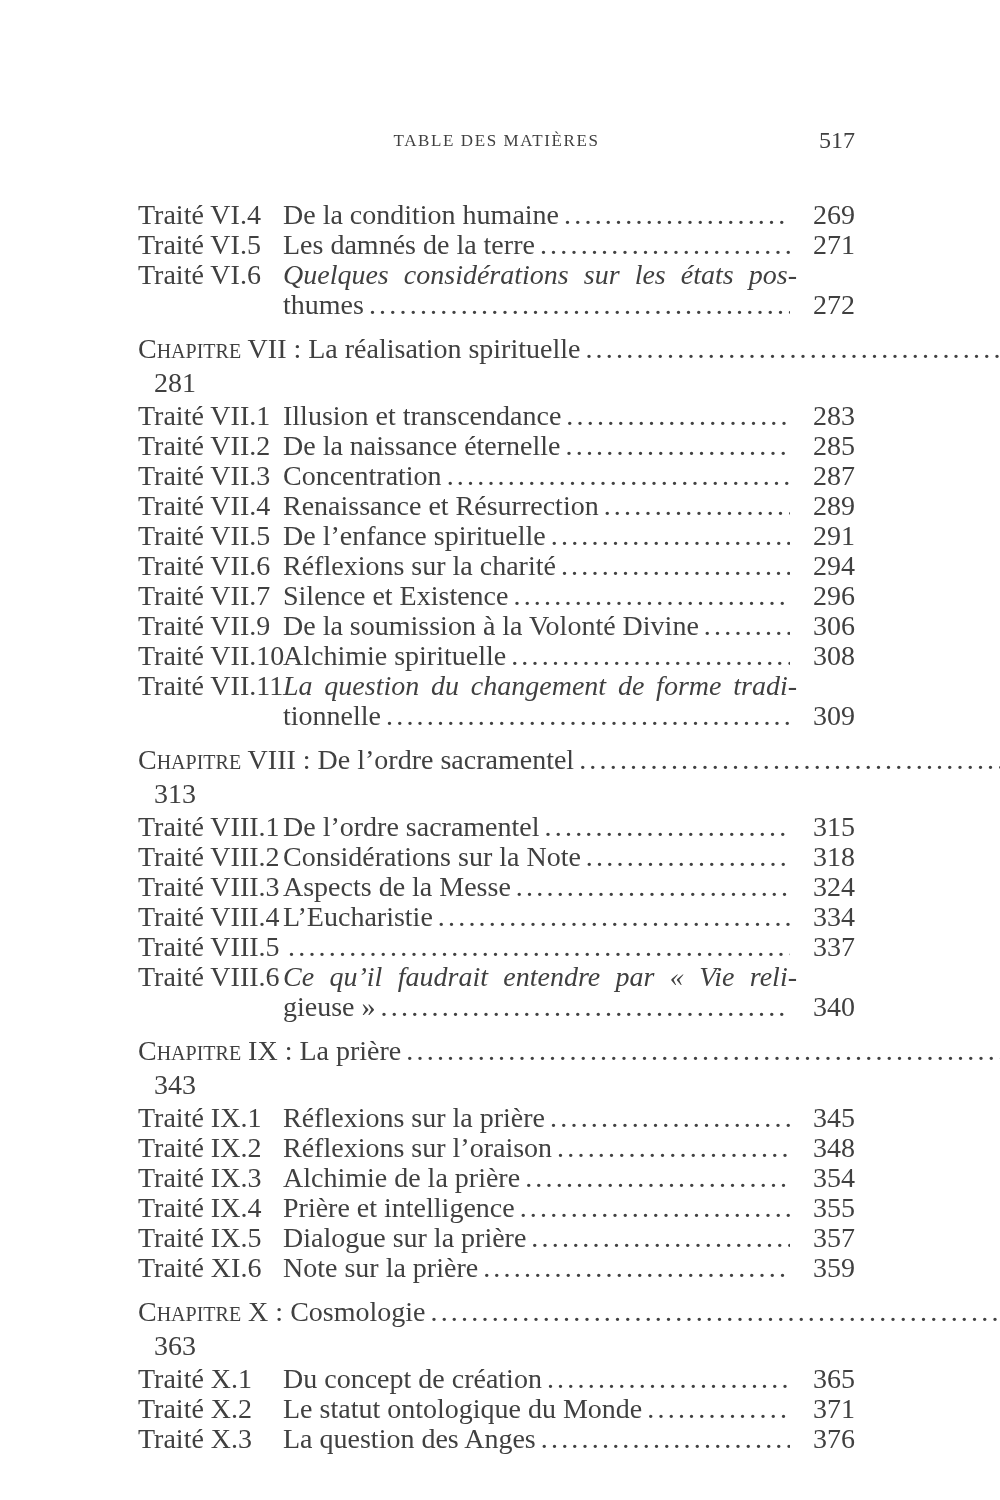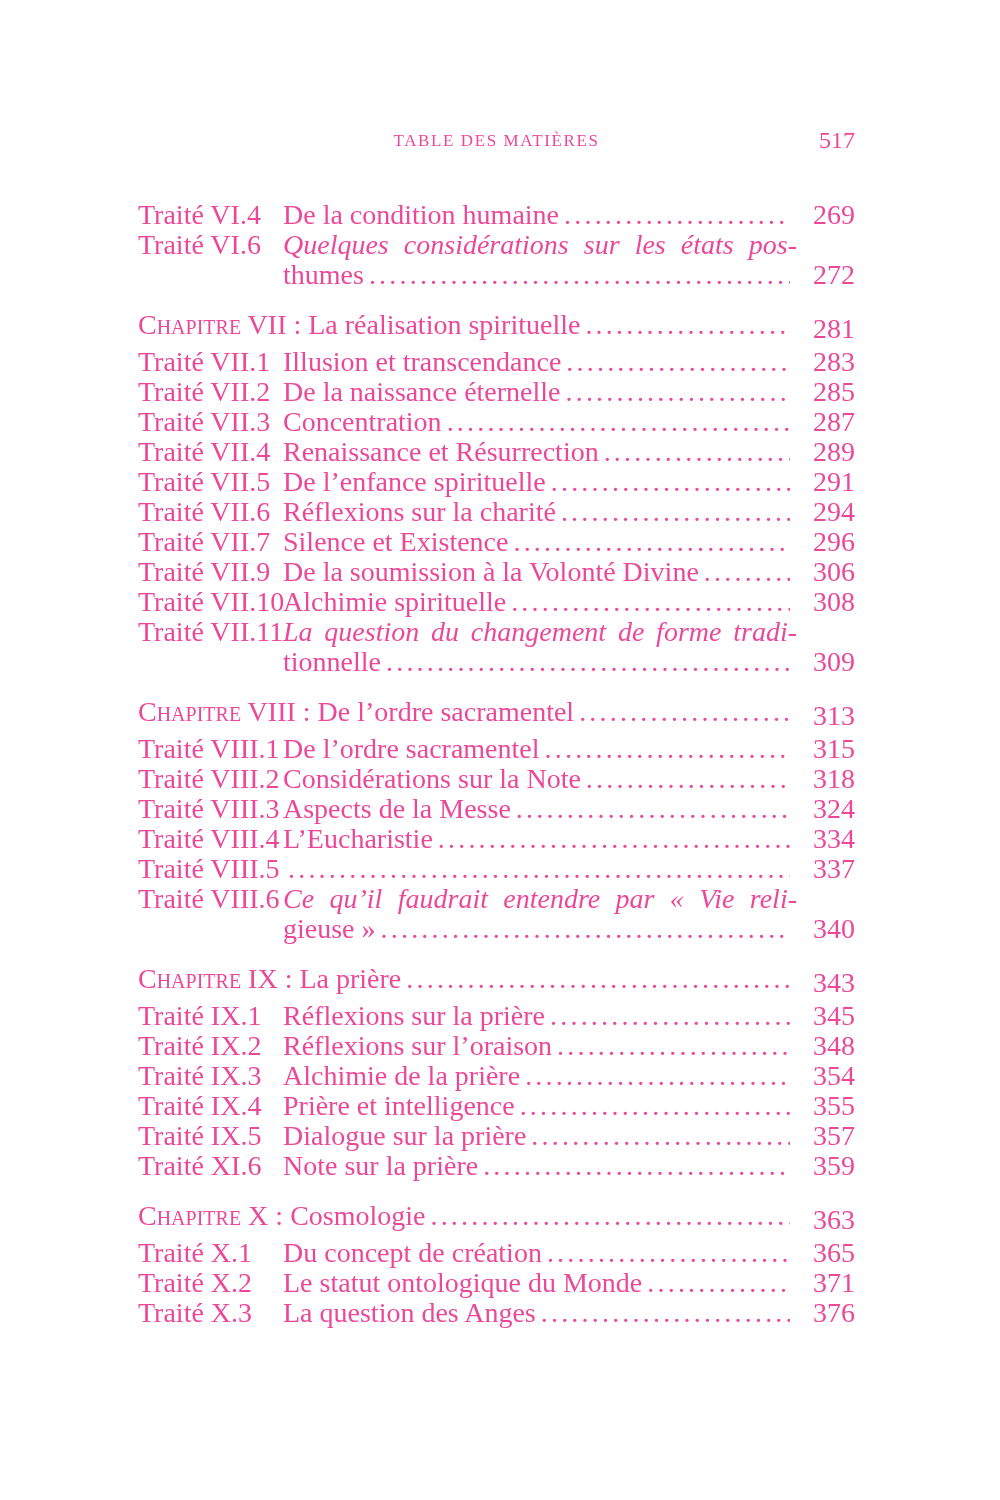--- a/index.html
+++ b/index.html
@@ -5,21 +5,21 @@
   html, body { margin: 0; padding: 0; }
   body {
     width: 1000px; height: 1500px;
     background: #ffffff;
     font-family: "Liberation Serif", "DejaVu Serif", serif;
   }
   .page {
     position: relative;
     width: 1000px; height: 1500px;
     background: #ffffff;
-    color: #ec4899;
+    color: #404040;
     overflow: hidden;
   }
   .content {
     position: absolute;
     left: 138px; top: 131px;
     width: 717px;
   }
   
   .header { position: relative; height: 24px; margin-bottom: 45px; }
   .header-title {
@@ -61,21 +61,21 @@
   .page-num { flex: none; width: 58px; text-align: right; white-space: nowrap; }
   
   .just {
     flex: 1;
     min-width: 0;
     text-align: justify;
     text-align-last: justify;
     font-style: italic;
   }
   
-  .row.chapter { margin-top: 20px; margin-bottom: 7px; }
+  .row.chapter { margin-top: 14px; margin-bottom: 7px; flex-direction: column; }
   .chap-label { font-variant: small-caps; white-space: nowrap; }
   .chap-title { font-weight: normal; margin-left: 7px; white-space: nowrap; }
   .row.chapter .page-num { position: relative; top: 4px; }
 </style>
 </head>
 <body>
 
 <div class="page">
   <div class="content">
     <div class="header">
@@ -85,20 +85,28 @@
     <div class="toc" id="toc">
         <div class="row entry">
           <span class="label">Traité VI.4</span>
           <div class="line">
             <span class="title">De la condition humaine</span>
             <span class="leader"></span>
           </div>
           <span class="page-num">269</span>
         </div>
         <div class="row entry">
+          <span class="label">Traité VI.5</span>
+          <div class="line">
+            <span class="title">Les damnés de la terre</span>
+            <span class="leader"></span>
+          </div>
+          <span class="page-num">271</span>
+        </div>
+        <div class="row entry">
           <span class="label">Traité VI.6</span>
           <div class="just">Quelques considérations sur les états pos-</div>
           <span class="page-num"></span>
         </div>
         <div class="row entry">
           <span class="label"></span>
           <div class="line">
             <span class="title">thumes</span>
             <span class="leader"></span>
           </div>

